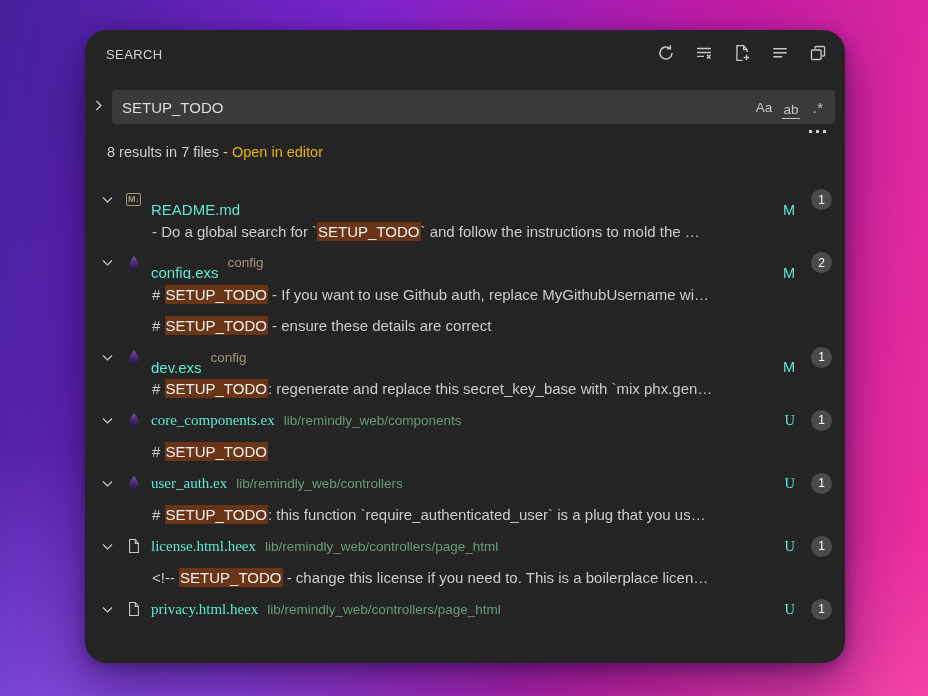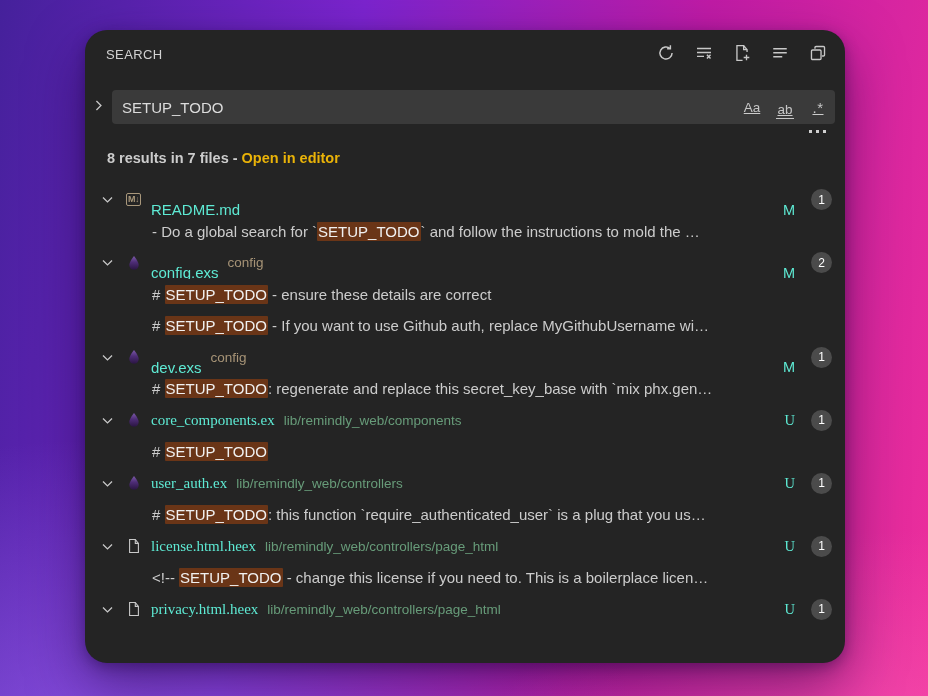--- a/index.html
+++ b/index.html
@@ -26,31 +26,31 @@
   .icon-btn svg { width: 18px; height: 18px; }
   
   .search-area { display: flex; align-items: center; margin: 12px 10px 0 0; }
   .expander { width: 27px; display: flex; justify-content: center; color: #c8c8c8;
               background: none; border: none; cursor: pointer; }
   .expander svg { width: 15px; height: 15px; }
   .searchbox { flex: 1; height: 34px; background: #3a3a3a; border-radius: 4px;
                display: flex; align-items: center; padding: 0 6px 0 10px; }
   .searchbox input { flex: 1; background: transparent; border: none; outline: none;
                      color: #dcdcdc; font-size: 15px; font-family: "Liberation Sans", sans-serif; }
-  .opts { display: flex; gap: 11px; align-items: center; text-decoration: underline; }
+  .opts { display: flex; gap: 5px; align-items: center; }
   .opt { min-width: 22px; height: 22px; display: flex; align-items: center; justify-content: center;
          color: #c6c6c6; font-size: 13.5px; background: none; border: none; border-radius: 3px; cursor: pointer; }
   .opt .ab-ul { border-bottom: 1.4px solid #c6c6c6; line-height: 1.05; padding: 0 1px; margin-top: 8px; }
   .opt.regex { font-size: 15px; letter-spacing: 0.5px; }
   
   .details-row { height: 16px; position: relative; }
   .dots { position: absolute; right: 19px; top: 6px; display: flex; gap: 4px; cursor: pointer; }
   .dots i { width: 3px; height: 3px; background: #d0d0d0; display: block; }
   
-  .summary { margin: 4px 0 0 22px; height: 22px; display: flex; align-items: flex-end; font-size: 14.5px; font-weight: bold; }
+  .summary { margin: 4px 0 0 22px; height: 22px; display: flex; align-items: flex-start; font-size: 14.5px; }
   .summary a { color: #eab308; text-decoration: none; cursor: pointer; }
   
   .results { margin-top: 18px; }
   .row { height: 31.5px; display: flex; align-items: center; white-space: nowrap; overflow: hidden; }
   .filerow { padding: 0 13px 0 13px; cursor: pointer; }
   .chev { width: 19px; display: flex; justify-content: center; color: #c8c8c8; flex: none; }
   .chev svg { width: 15px; height: 15px; }
   .ficon { width: 17px; display: flex; justify-content: center; margin: 0 9px 0 8px; flex: none; }
   .ficon svg { width: 16px; height: 16px; }
   .md-badge { font-size: 9px; font-weight: bold; border: 1px solid #a8977b; color: #a8977b;
@@ -191,24 +191,24 @@
           </svg>
         </span>
       <span class="fname mod">config.exs</span>
       <span class="fpath mod-dim">config</span>
       <span class="rightgrp">
           <span class="git mod">M</span>
           <span class="badge">2</span>
         </span>
     </div>
     <div class="row matchrow">
+        <span><span># </span><span class="hl">SETUP_TODO</span><span> - If you want to use Github auth, replace MyGithubUsername wi…</span></span>
+      </div>
+    <div class="row matchrow">
         <span><span># </span><span class="hl">SETUP_TODO</span><span> - ensure these details are correct</span></span>
-      </div>
-    <div class="row matchrow">
-        <span><span># </span><span class="hl">SETUP_TODO</span><span> - If you want to use Github auth, replace MyGithubUsername wi…</span></span>
       </div>
 
     <div class="row filerow">
       <span class="chev">
           <svg viewBox="0 0 16 16" fill="none" stroke="currentColor" stroke-width="1.4">
             <path d="M3.2 5.8 8 10.6l4.8-4.8"></path>
           </svg>
         </span>
       <span class="ficon">
           <svg viewBox="0 0 16 16">

